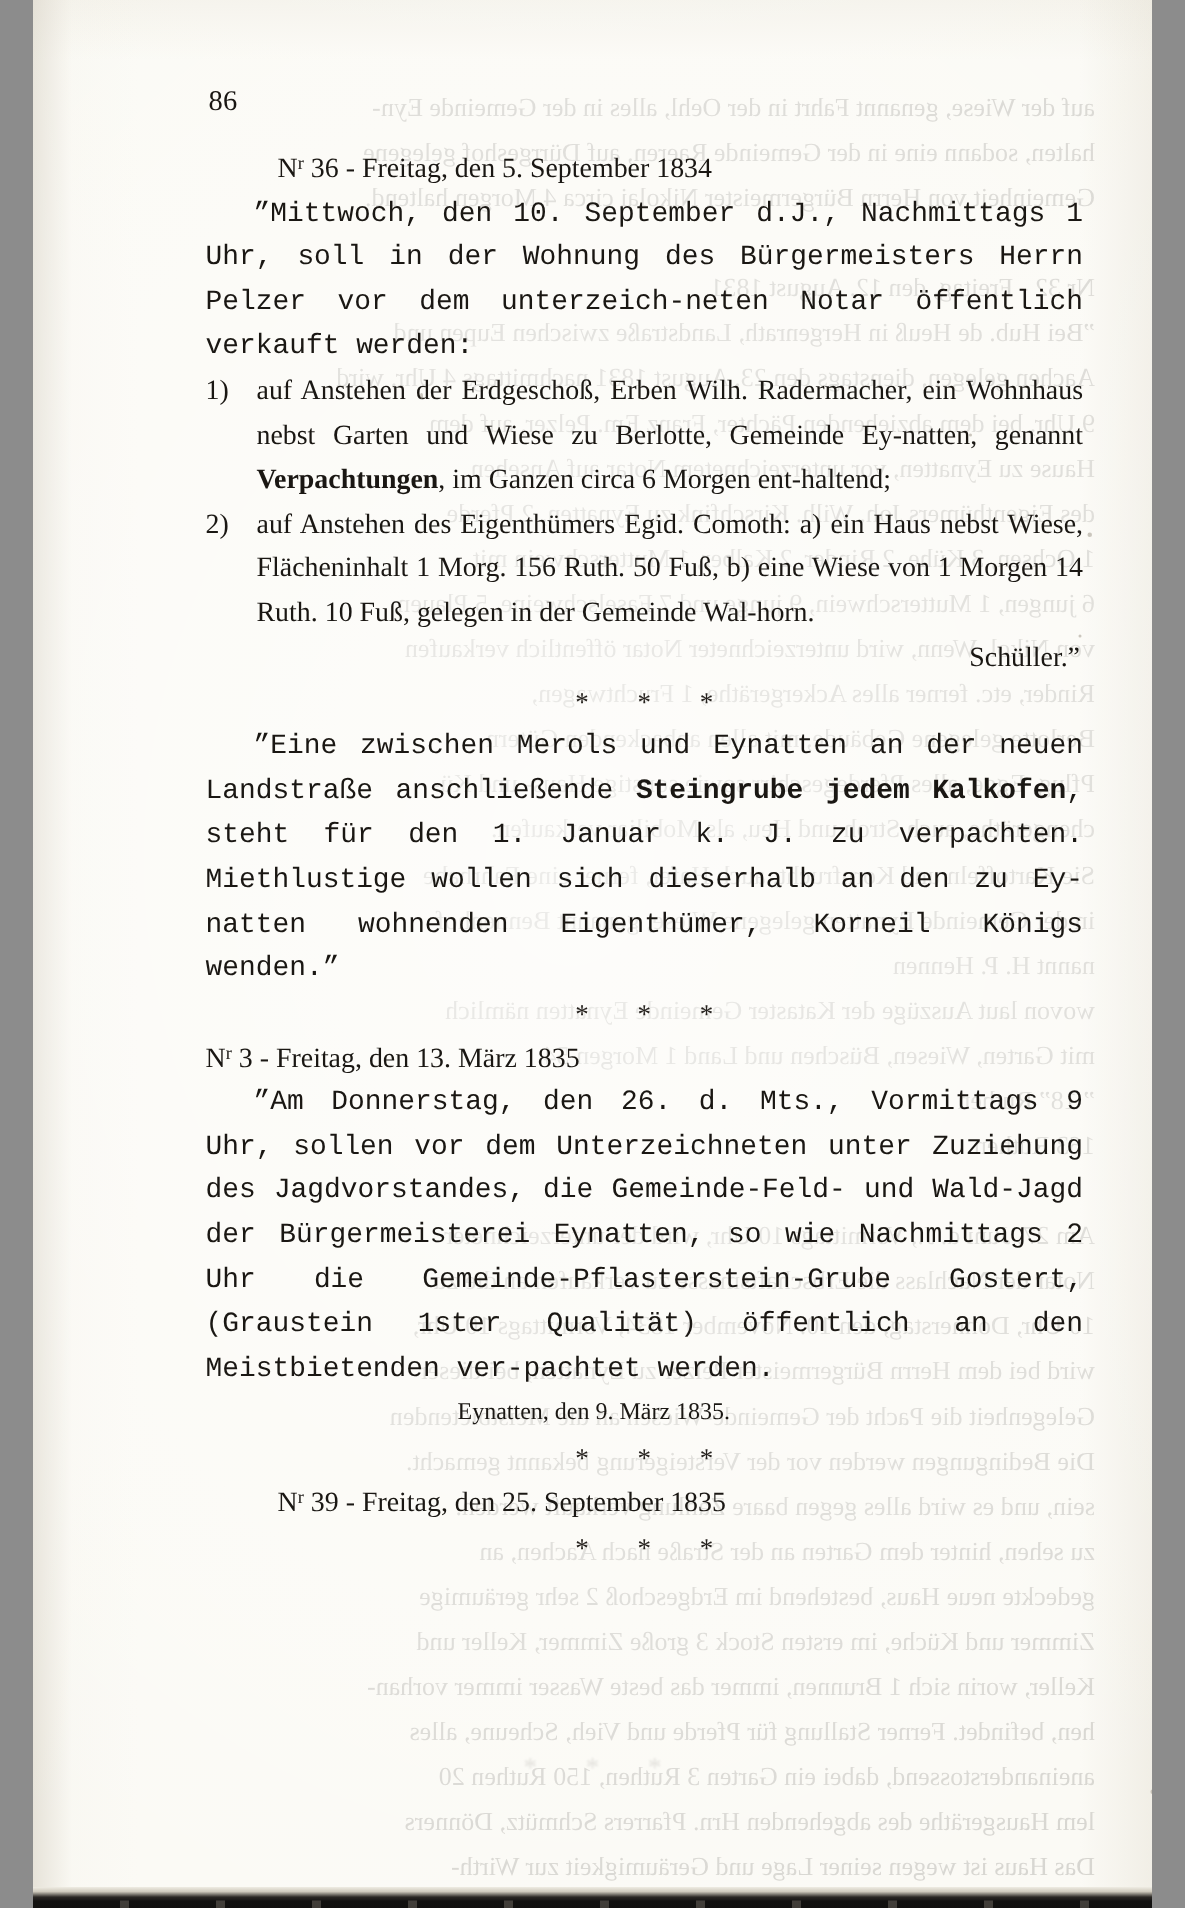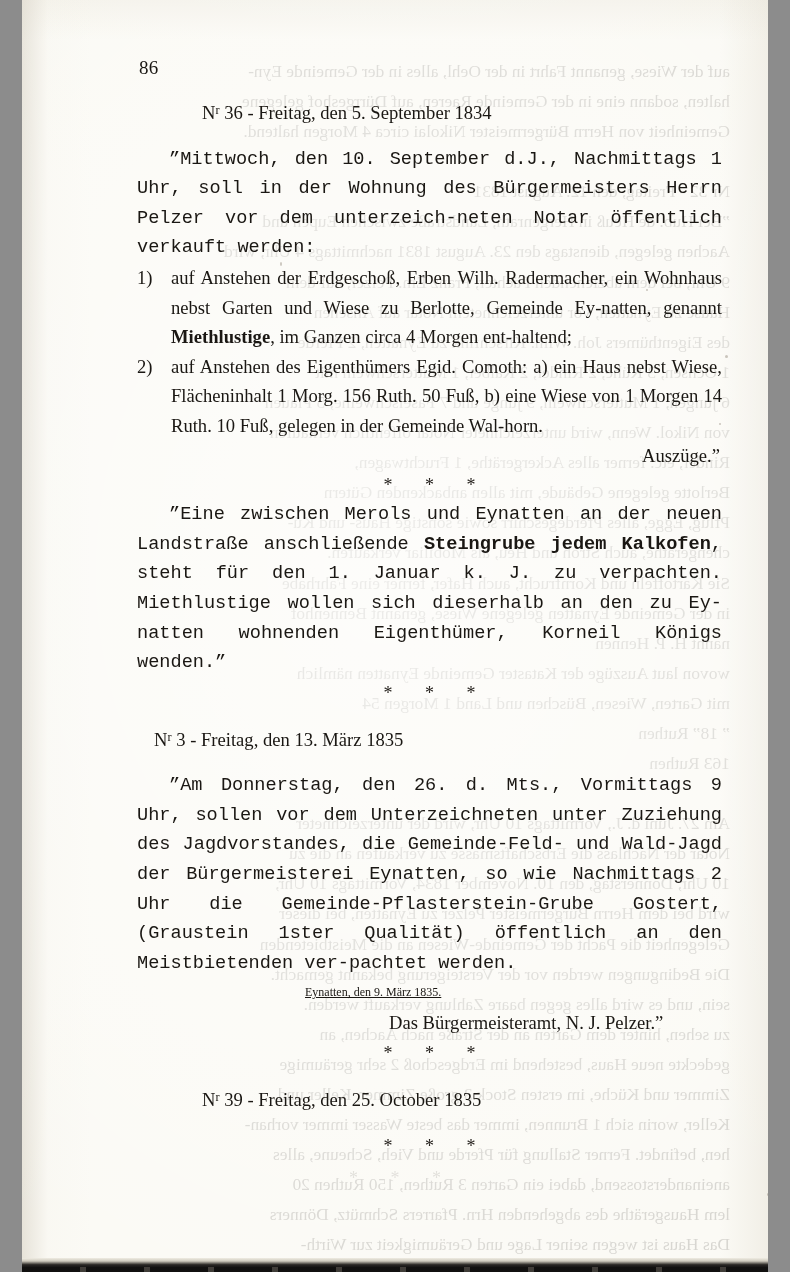--- a/index.html
+++ b/index.html
@@ -81,21 +81,21 @@
   .folio {
     font-size: 19px;
     line-height: 24px;
     letter-spacing: 0.2px;
     margin: 0 0 18px 2px;
   }
   .entry { margin: 0; }
   .heading {
     font-size: 18.6px;
     line-height: 29.6px;
-    margin: 17px;
+    margin: 0;
     white-space: nowrap;
     font-family: Liberation Serif, serif;
   }
   .heading.indent { padding-left: 48px; }
   .body-p {
     font-size: 18.6px;
     line-height: 29.6px;
     margin: 0;
     text-align: justify;
     text-justify: inter-word;
@@ -121,25 +121,24 @@
     top: 0;
   }
   .sign-right {
     font-size: 18.6px;
     line-height: 29.6px;
     text-align: right;
     margin: 0;
     padding-right: 2px;
   }
   .sign-c1 {
-    font-size: 12px;
+    font-size: 16px;
     line-height: 29.6px;
     margin: 0;
     padding-left: 168px;
-    text-decoration: underline;
   }
   .sign-c2 {
     font-size: 18.6px;
     line-height: 29.6px;
     margin: 0;
     padding-left: 252px;
   }
   .sep {
     font-size: 18px;
     line-height: 30px;
@@ -242,48 +241,47 @@
 
   <div class="content">
 
     <div class="folio">86</div>
 
     <div class="entry">
       <p class="heading indent"><span>N</span><span class="sup">r</span><span> 36 - Freitag, den 5. September 1834</span></p>
       <p class="body-p first">”Mittwoch, den 10. September d.J., Nachmittags 1 Uhr, soll in der Wohnung des Bürgermeisters Herrn Pelzer vor dem unterzeich-neten Notar öffentlich verkauft werden:</p>
       <ul class="numlist">
         <li>
-          <span class="marker">1)</span><span>auf Anstehen der Erdgeschoß, Erben Wilh. Radermacher, ein Wohnhaus nebst Garten und Wiese zu Berlotte, Gemeinde Ey-natten, genannt </span><b>Miethlustige</b><span>, im Ganzen circa 4 Morgen ent-haltend;</span>
+          <span class="marker">1)</span><span>auf Anstehen der Erdgeschoß, Erben Wilh. Radermacher, ein Wohnhaus nebst Garten und Wiese zu Berlotte, Gemeinde Ey-natten, genannt </span><b>Verpachtungen</b><span>, im Ganzen circa 6 Morgen ent-haltend;</span>
         </li>
         <li>
           <span class="marker">2)</span><span>auf Anstehen des Eigenthümers Egid. Comoth: a) ein Haus nebst Wiese, Flächeninhalt 1 Morg. 156 Ruth. 50 Fuß, b) eine Wiese von 1 Morgen 14 Ruth. 10 Fuß, gelegen in der Gemeinde Wal-horn.</span>
         </li>
       </ul>
-      <p class="sign-right">Auszüge.”</p>
+      <p class="sign-right">Schüller.”</p>
     </div>
 
     <p class="sep">* * *</p>
 
     <div class="entry">
       <p class="body-p first"><span>”Eine zwischen Merols und Eynatten an der neuen Landstraße anschließende </span><b>Steingrube jedem Kalkofen</b><span>, steht für den 1. Januar k. J. zu verpachten. Miethlustige wollen sich dieserhalb an den zu Ey-natten wohnenden Eigenthümer, Korneil Königs wenden.”</span></p>
     </div>
 
     <p class="sep">* * *</p>
 
     <div class="entry">
       <p class="heading"><span>N</span><span class="sup">r</span><span> 3 - Freitag, den 13. März 1835</span></p>
       <p class="body-p first">”Am Donnerstag, den 26. d. Mts., Vormittags 9 Uhr, sollen vor dem Unterzeichneten unter Zuziehung des Jagdvorstandes, die Gemeinde-Feld- und Wald-Jagd der Bürgermeisterei Eynatten, so wie Nachmittags 2 Uhr die Gemeinde-Pflasterstein-Grube Gostert, (Graustein 1ster Qualität) öffentlich an den Meistbietenden ver-pachtet werden.</p>
       <p class="sign-c1">Eynatten, den 9. März 1835.</p>
-      <p class="sign-c2">Das Bürgermeisteramt, N. J. Pelzer.”</p>
-    </div>
-
-    <p class="sep">* * *</p>
-
-    <div class="entry">
-      <p class="heading indent"><span>N</span><span class="sup">r</span><span> 39 - Freitag, den 25. October 1835</span></p>
+    </div>
+
+    <p class="sep">* * *</p>
+
+    <div class="entry">
+      <p class="heading indent"><span>N</span><span class="sup">r</span><span> 39 - Freitag, den 25. September 1835</span></p>
     </div>
 
     <p class="sep">* * *</p>
 
   </div>
 
   <div class="edge-bottom"></div>
 </div>
 
 </body></html>

